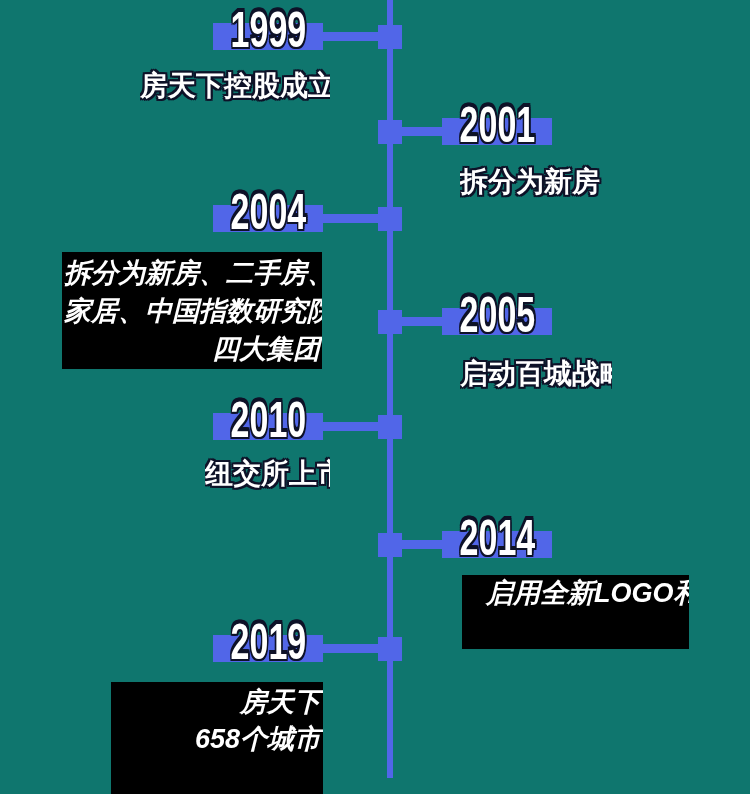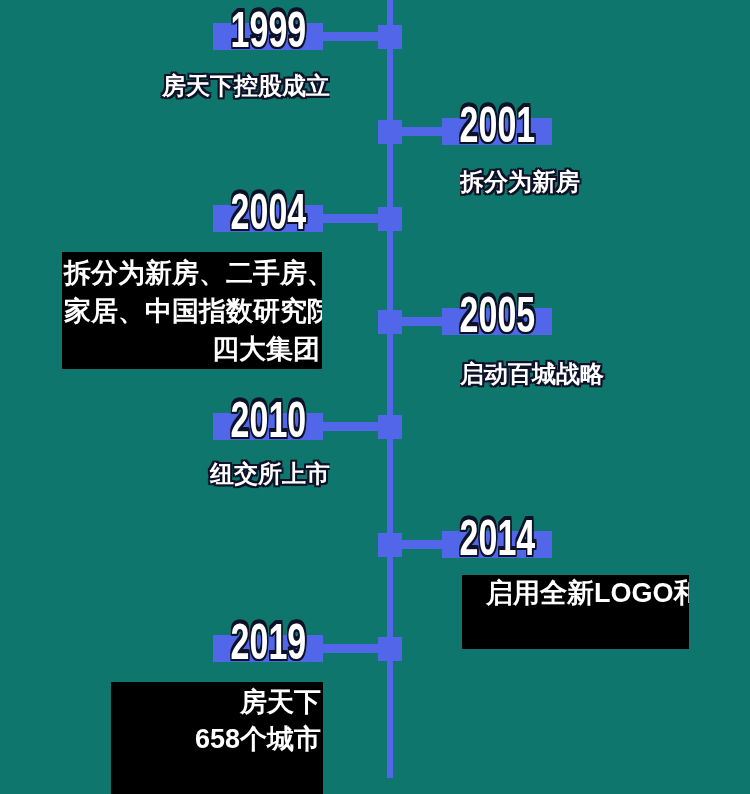--- a/index.html
+++ b/index.html
@@ -30,28 +30,28 @@
   .node{position:absolute;left:378px;top:2px;width:24px;height:24px;background:#5166e8;}
   
   .ol{
     color:#ffffff;font-weight:700;
     text-shadow:
       -2px -2px 0 #0e1228, 0 -2px 0 #0e1228, 2px -2px 0 #0e1228,
       -2px  0   0 #0e1228, 2px  0   0 #0e1228,
       -2px  2px 0 #0e1228, 0  2px 0 #0e1228, 2px 2px 0 #0e1228;
   }
   .desc{
-    position:absolute;font-size:24px;line-height:36px;height:36px;
+    position:absolute;font-size:28px;line-height:36px;height:36px;
     white-space:nowrap;overflow:hidden;
   }
   .block{
     position:absolute;background:#000000;color:#ffffff;font-weight:700;
     font-size:27px;overflow:hidden;
   }
-  .block .bline{white-space:nowrap;overflow:hidden;padding:0 2px;}
+  .block .bline{white-space:nowrap;overflow:hidden;padding:0 2px;font-style:italic;}
   
   .it-1999{top:23px;}  .it-2001{top:118px;} .it-2004{top:205px;}
   .it-2005{top:308px;} .it-2010{top:413px;} .it-2014{top:531px;} .it-2019{top:635px;}
   
   .d-1999{left:140px;top:45px;width:190px;text-align:right;}
   .d-2001{left:460px;top:46px;width:152px;text-align:left;}
   .d-2004{left:62px; top:47px;width:260px;height:115px;text-align:right;padding-top:2px;}
   .d-2004 .bline{line-height:38px;height:38px;}
   .d-2005{left:460px;top:48px;width:152px;text-align:left;}
   .d-2010{left:205px;top:43px;width:125px;text-align:right;}

